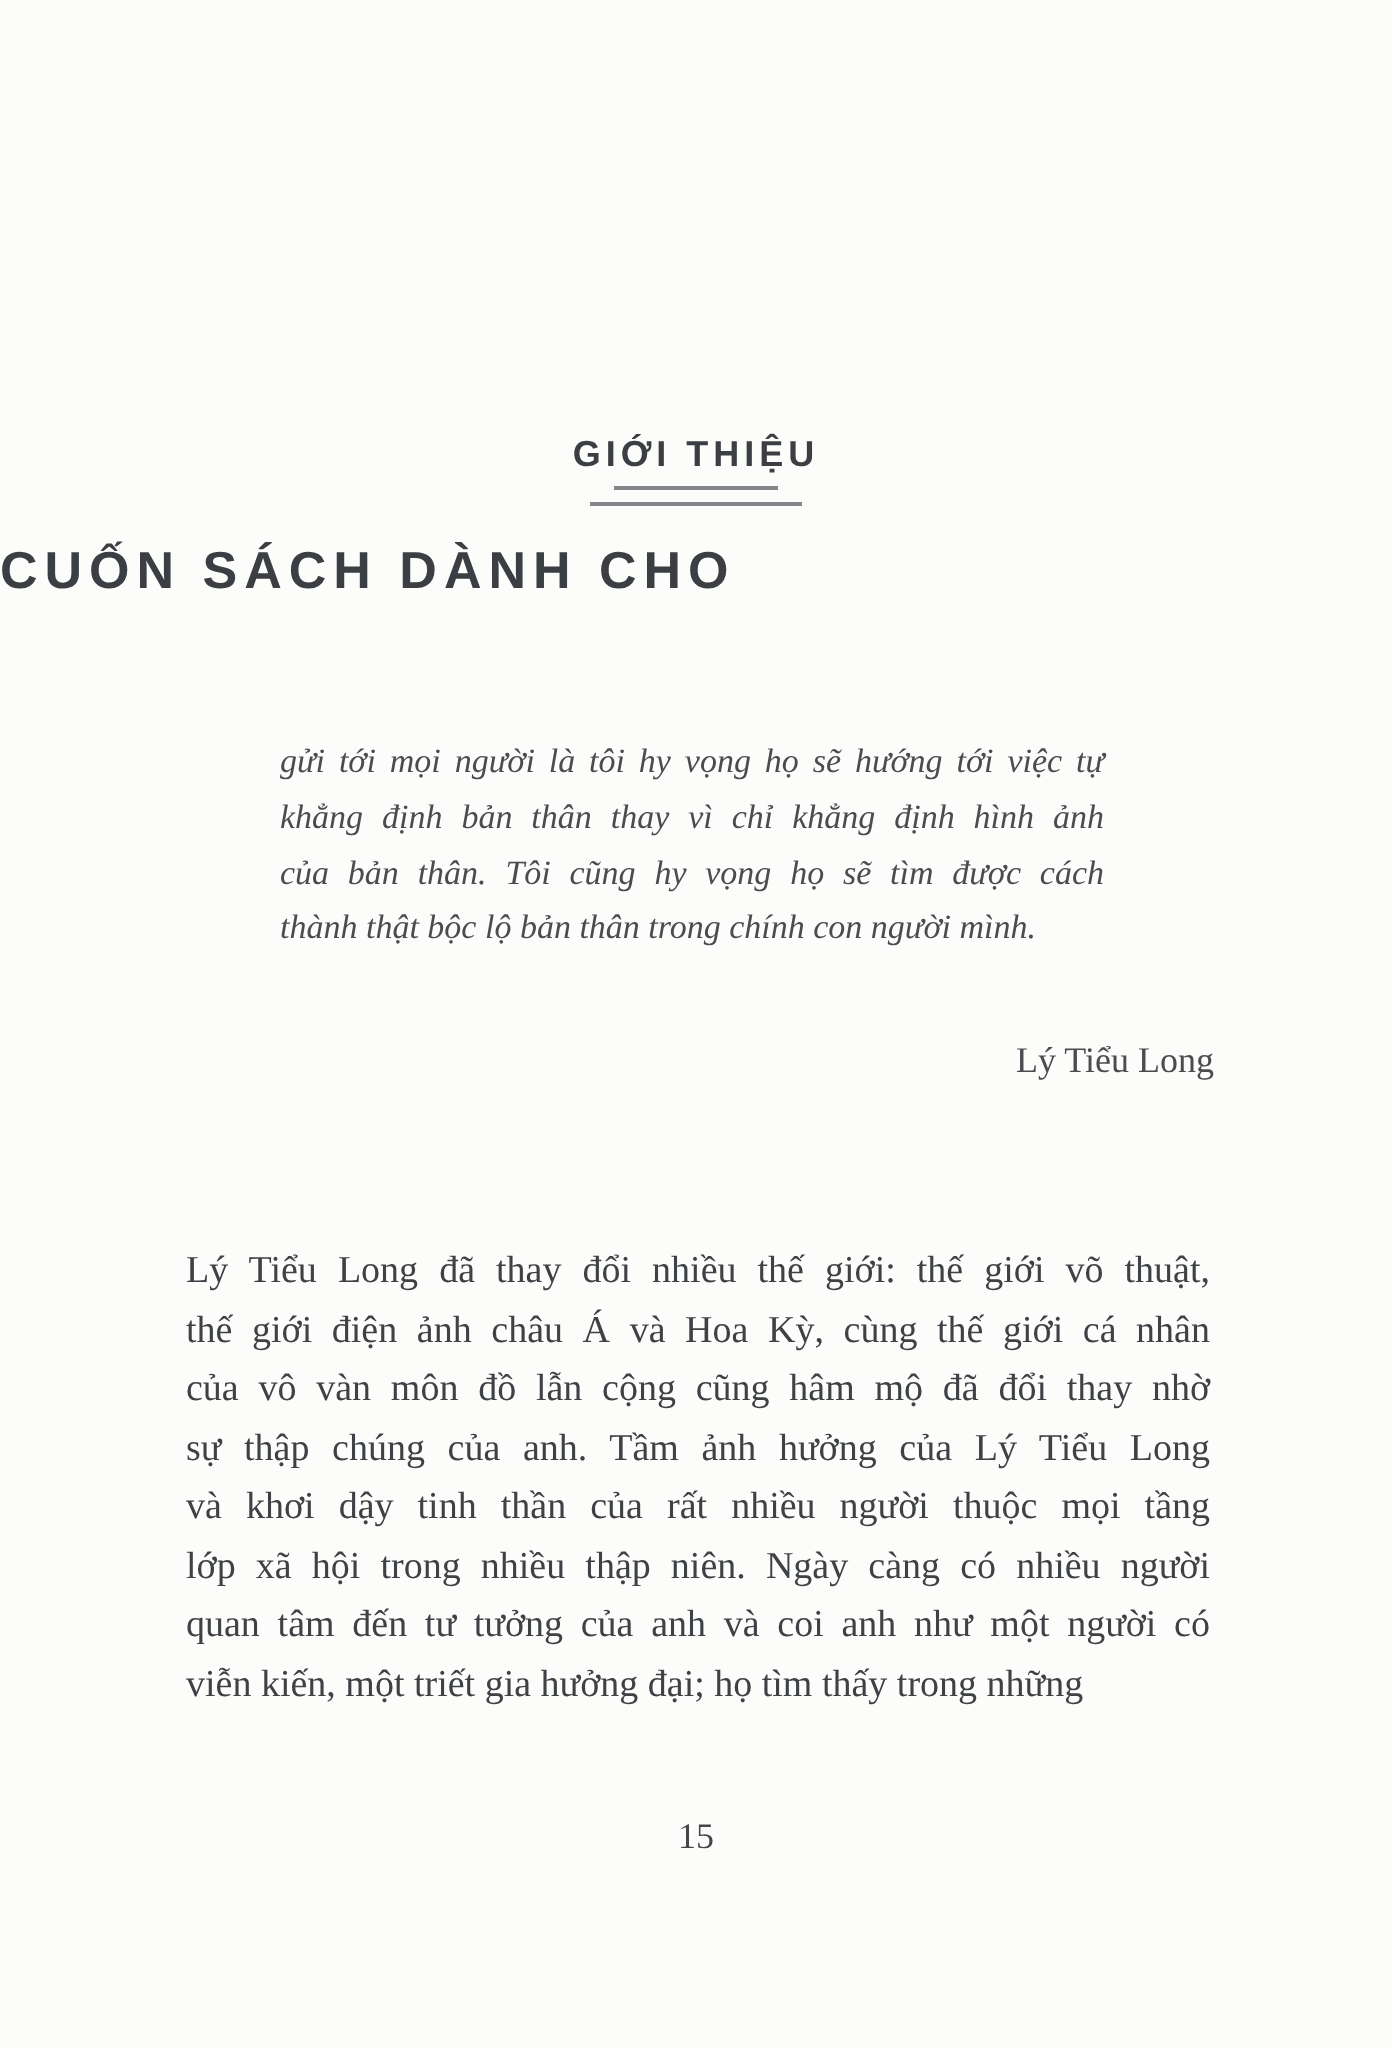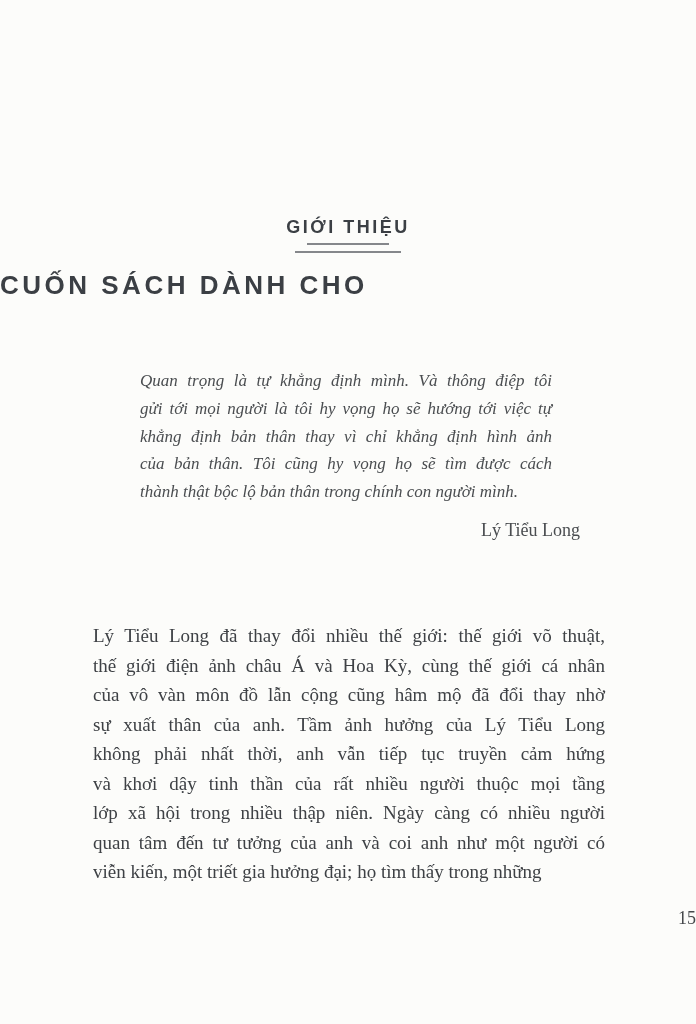--- a/index.html
+++ b/index.html
@@ -39,34 +39,34 @@
     color:var(--heading);
   }
   .quote{
     position:absolute;top:367px;left:140px;width:412px;
     font:italic 17px/27.75px "Liberation Serif","DejaVu Serif",serif;
     color:var(--quote-text);
   }
   .quote .line{text-align:justify;text-align-last:justify;}
   .quote .line:last-child{text-align-last:left;}
   .attribution{
-    position:absolute;top:519px;right:116px;
+    position:absolute;top:519px;right:89px;
     font:18px/23px "Liberation Serif","DejaVu Serif",serif;
     color:var(--quote-text);
   }
   .body-par{
     position:absolute;top:621px;left:93px;width:512px;
     font:19px/29.5px "Liberation Serif","DejaVu Serif",serif;
     color:var(--body-text);
   }
   .body-par .line{text-align:justify;text-align-last:justify;}
   .body-par .line:last-child{text-align-last:left;}
   .pagenum{
     position:absolute;top:906px;left:0;right:0;
-    text-align:right;
+    text-align:center;
     font:18px/24px "Liberation Serif","DejaVu Serif",serif;
     color:#45484b;
   }
 </style>
 </head>
 <body>
 
 <div class="page">
 
   <div class="eyebrow">GIỚI THIỆU</div>
@@ -74,35 +74,33 @@
   <div class="rules">
     <div class="rule rule-top"></div>
     <div class="rule rule-bottom"></div>
   </div>
 
   <h1 class="title">
     <div>CUỐN SÁCH DÀNH CHO</div>
   </h1>
 
   <blockquote class="quote">
-    <div class="line">Quan trọng là tự khẳng định mình. Và thông điệp tôi</div>
     <div class="line">gửi tới mọi người là tôi hy vọng họ sẽ hướng tới việc tự</div>
     <div class="line">khẳng định bản thân thay vì chỉ khẳng định hình ảnh</div>
     <div class="line">của bản thân. Tôi cũng hy vọng họ sẽ tìm được cách</div>
     <div class="line">thành thật bộc lộ bản thân trong chính con người mình.</div>
   </blockquote>
 
   <div class="attribution">Lý Tiểu Long</div>
 
   <main class="body-par">
     <div class="line">Lý Tiểu Long đã thay đổi nhiều thế giới: thế giới võ thuật,</div>
     <div class="line">thế giới điện ảnh châu Á và Hoa Kỳ, cùng thế giới cá nhân</div>
     <div class="line">của vô vàn môn đồ lẫn cộng cũng hâm mộ đã đổi thay nhờ</div>
-    <div class="line">sự xuất thân của anh. Tầm ảnh hưởng của Lý Tiểu Long</div>
-    <div class="line">không phải nhất thời, anh vẫn tiếp tục truyền cảm hứng</div>
+    <div class="line">sự thập chúng của anh. Tầm ảnh hưởng của Lý Tiểu Long</div>
     <div class="line">và khơi dậy tinh thần của rất nhiều người thuộc mọi tầng</div>
     <div class="line">lớp xã hội trong nhiều thập niên. Ngày càng có nhiều người</div>
     <div class="line">quan tâm đến tư tưởng của anh và coi anh như một người có</div>
     <div class="line">viễn kiến, một triết gia hưởng đại; họ tìm thấy trong những</div>
   </main>
 
   <footer class="pagenum">15</footer>
 
 </div>
 

